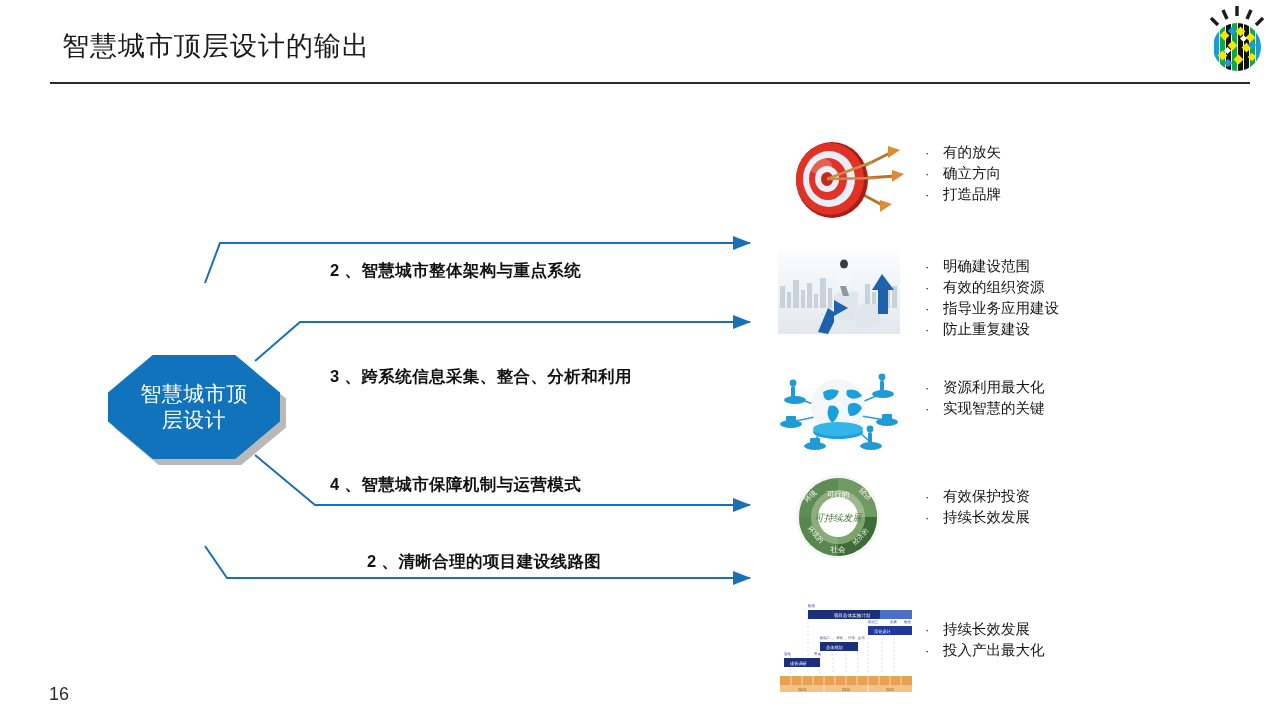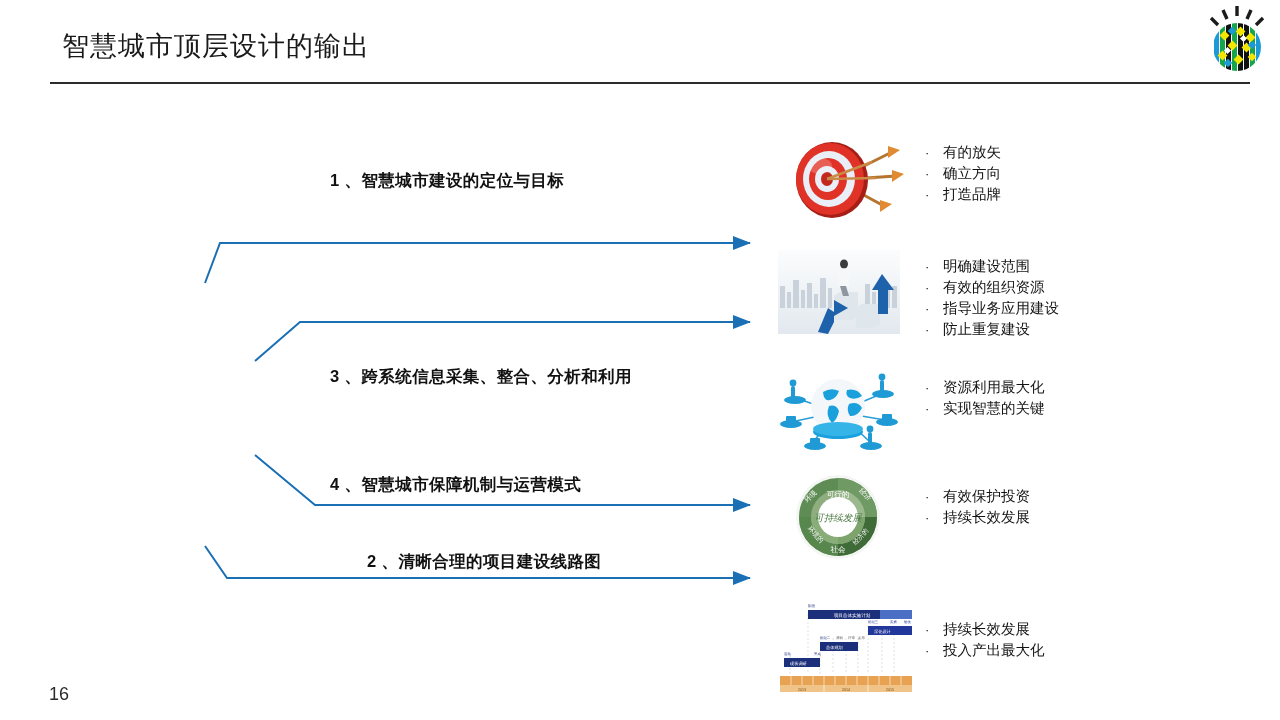--- a/index.html
+++ b/index.html
@@ -226,22 +226,31 @@
       <path d="M193,283 L208,243 L738,243"></path>
 
       <path d="M243,361 L288,322 L738,322"></path>
 
       <path d="M243,455 L303,505 L738,505"></path>
 
       <path d="M193,546 L215,578 L738,578"></path>
     </g>
   </svg>
 
-
-  <div class="item-label" style="left:318px; top:170px;">1 、智慧城市建设的定位与目标</div>
+  <div class="hub">
+    <div class="hub-shadow"></div>
+    <div class="hub-face">
+      <div class="hub-text">
+        <div>智慧城市顶</div>
+        <div>层设计</div>
+      </div>
+    </div>
+  </div>
+
+  <div class="item-label" style="left:318px; top:260px;">2 、智慧城市整体架构与重点系统</div>
   <div class="item-label" style="left:318px; top:366px;">3 、跨系统信息采集、整合、分析和利用</div>
   <div class="item-label" style="left:318px; top:474px;">4 、智慧城市保障机制与运营模式</div>
   <div class="item-label" style="left:355px; top:551px;">2 、清晰合理的项目建设线路图</div>
 
   <div class="thumb t-target">
     <svg width="122" height="92" viewBox="0 0 122 92" aria-hidden="true">
       <g stroke="#b5752f" stroke-width="3" fill="none">
         <line x1="52" y1="48" x2="108" y2="20"></line>
         <line x1="52" y1="48" x2="112" y2="44"></line>
         <line x1="52" y1="48" x2="100" y2="74"></line>

